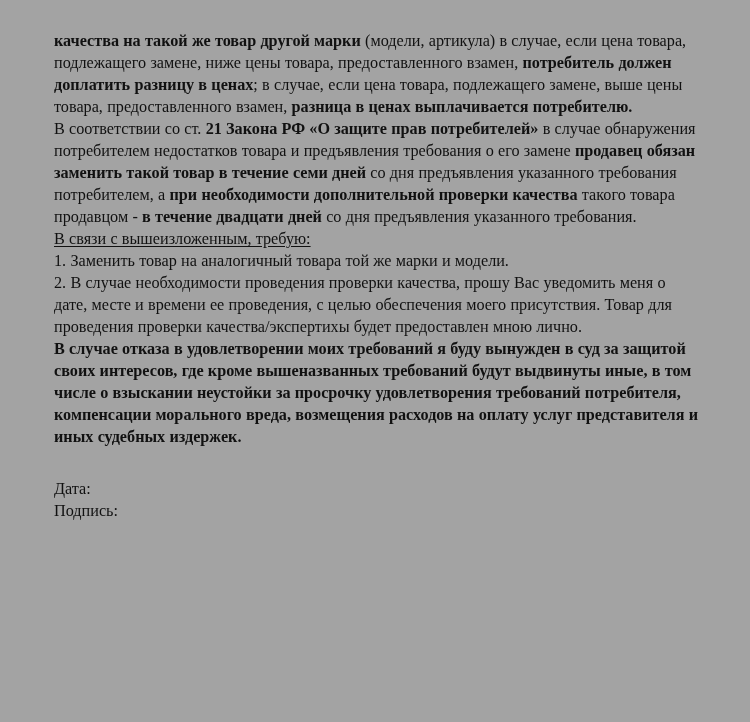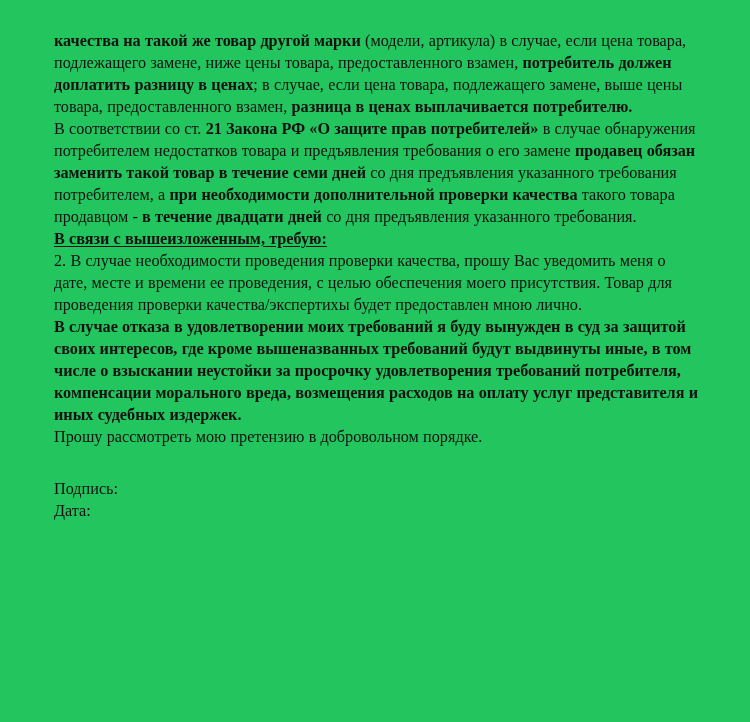--- a/index.html
+++ b/index.html
@@ -13,21 +13,21 @@
     height: 722px;
     overflow: hidden;
     font-family: "Liberation Serif", "DejaVu Serif", serif;
     color: #0d0d0d;
     -webkit-font-smoothing: antialiased;
   }
   .page {
     position: relative;
     width: 750px;
     height: 722px;
-    background: #22c55e;
+    background: #a3a3a3;
     box-sizing: border-box;
     padding: 30px 50px 0 54px;
   }
   .doc-body {
     width: 646px;
   }
   p.para {
     margin: 0;
     font-size: 16.2px;
     line-height: 22px;
@@ -35,21 +35,21 @@
     color: #111111;
     word-spacing: 0.2px;
   }
   .gap-para  { margin-top: 22px; }
   .gap-big   { margin-top: 60px; font-weight: bold; }
   .gap-sig   { margin-top: 30px; }
   b, .b {
     font-weight: bold;
   }
   .heading-underline {
-    font-weight: bold;
+    font-weight: normal;
     text-decoration: underline;
     text-underline-offset: 2px;
     margin-top: 16px;
   }
   .sig-line {
     margin: 0;
     font-size: 16.2px;
     line-height: 22px;
     color: #111111;
   }
@@ -61,27 +61,27 @@
   <div class="doc-body">
 
     <p class="para"><span class="b">качества на такой же товар другой марки</span><span> (модели, артикула) в случае, если цена товара, подлежащего замене, ниже цены товара, предоставленного взамен, </span><span class="b">потребитель должен доплатить разницу в ценах</span><span>; в случае, если цена товара, подлежащего замене, выше цены товара, предоставленного взамен, </span><span class="b">разница в ценах выплачивается потребителю.</span></p>
 
     <p class="para gap-para"><span>В соответствии со ст. </span><span class="b">21 Закона РФ «О защите прав потребителей»</span><span> в случае обнаружения потребителем недостатков товара и предъявления требования о его замене </span><span class="b">продавец обязан заменить такой товар в течение семи дней</span><span> со дня предъявления указанного требования потребителем, а </span><span class="b">при необходимости дополнительной проверки качества</span><span> такого товара продавцом - </span><span class="b">в течение двадцати дней</span><span> со дня предъявления указанного требования.</span></p>
 
     <p class="para gap-para">
       <span class="heading-underline">В связи с вышеизложенным, требую:</span>
     </p>
 
+    <p class="para gap-para">1. Заменить товар на  аналогичный товара той же марки и модели.</p>
 
     <p class="para gap-para">2. В случае необходимости проведения проверки качества, прошу Вас уведомить меня о дате, месте и времени ее проведения, с целью обеспечения моего присутствия. Товар для проведения проверки качества/экспертихы будет предоставлен мною лично.</p>
 
     <p class="para gap-big">В случае отказа в удовлетворении моих требований я буду вынужден  в суд за защитой своих интересов, где кроме вышеназванных требований будут выдвинуты иные, в том числе о взыскании неустойки за просрочку удовлетворения требований потребителя, компенсации морального вреда, возмещения расходов на оплату услуг представителя и иных судебных издержек.</p>
 
 
-    <p class="para">Прошу рассмотреть мою претензию в добровольном порядке.</p>
 
     <div class="gap-sig">
+      <p class="sig-line">Дата:</p>
       <p class="sig-line">Подпись:</p>
-      <p class="sig-line">Дата:</p>
     </div>
 
   </div>
 </div>
 
 </body></html>

